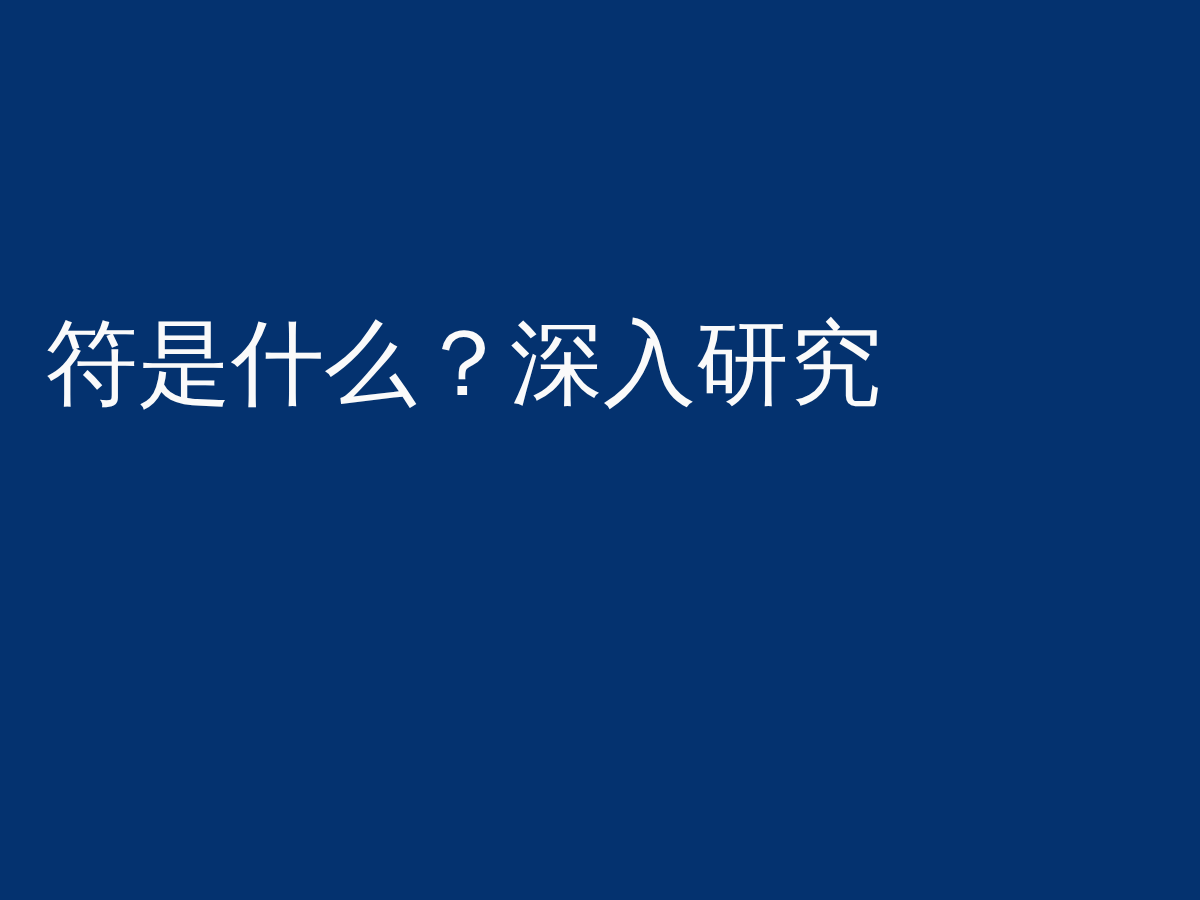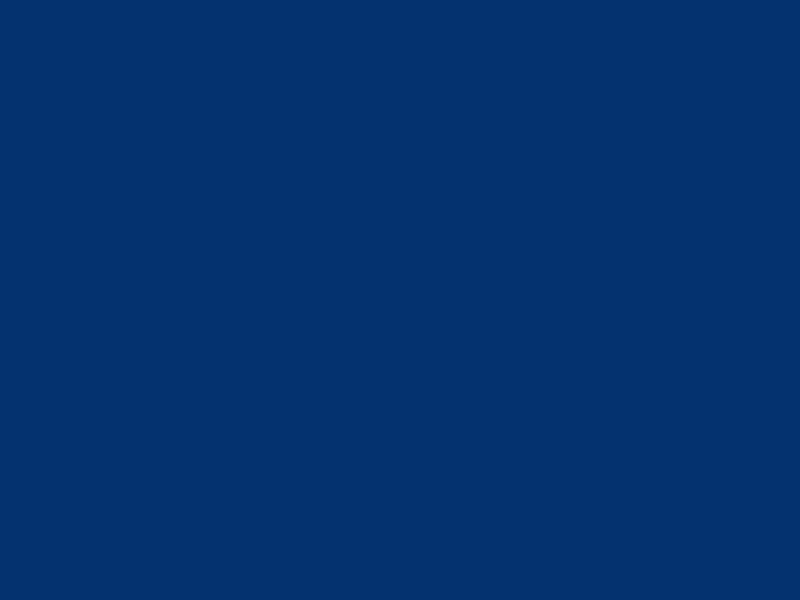--- a/index.html
+++ b/index.html
@@ -50,14 +50,15 @@
 
   #title-line-2 {
     margin-top: 0px;
   }
 </style>
 </head>
 <body>
 
 <div id="title-card">
   <div id="title-block">
+    <span id="title-line-2" class="title-line">符是什么？深入研究</span>
   </div>
 </div>
 
 </body></html>

